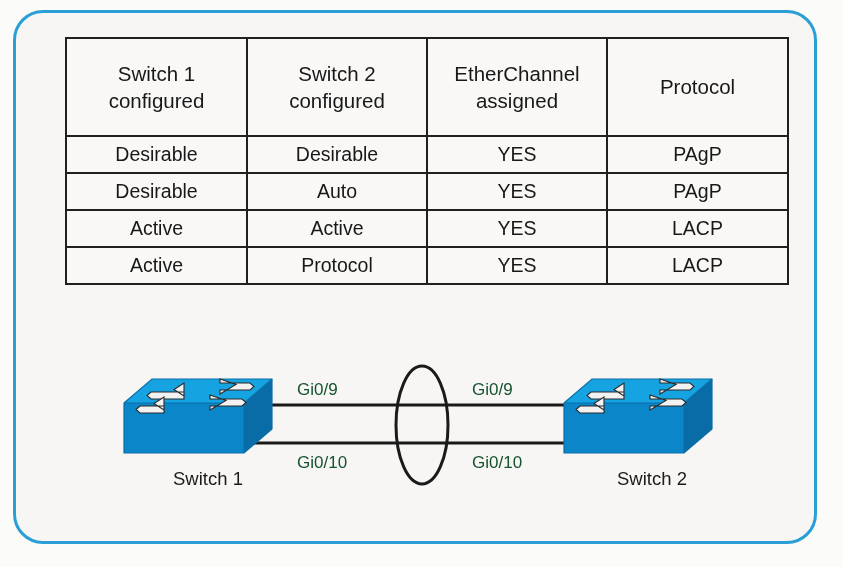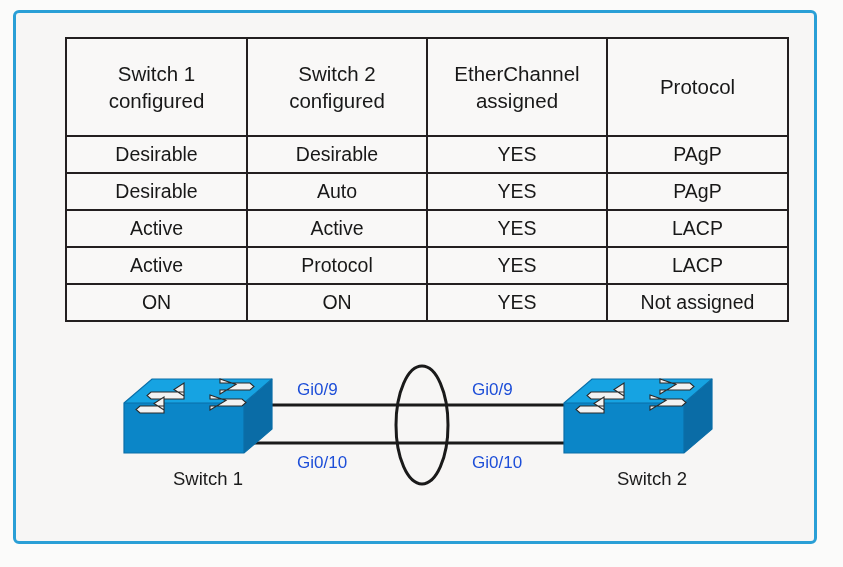--- a/index.html
+++ b/index.html
@@ -16,21 +16,21 @@
   }
 
   
   #frame {
     position: absolute;
     left: 13px;
     top: 10px;
     width: 804px;
     height: 534px;
     border: 3px solid #2a9fd6;
-    border-radius: 6px;
+    border-radius: 30px;
     background: #f7f6f5;
     box-sizing: border-box;
   }
 
   
   #mode-table {
     position: absolute;
     left: 49px;
     top: 24px;
     width: 722px;
@@ -80,21 +80,21 @@
     font-size: 18.5px;
     color: #1b1b1b;
     white-space: nowrap;
   }
   #label-switch1 { left: 132px; top: 455px; width: 120px; text-align: center; }
   #label-switch2 { left: 576px; top: 455px; width: 120px; text-align: center; }
 
   .port-label {
     position: absolute;
     font-size: 17px;
-    color: #1d4ed8;
+    color: #14532d;
     white-space: nowrap;
   }
   #label-gi09-left  { left: 281px; top: 367px; }
   #label-gi010-left { left: 281px; top: 440px; }
   #label-gi09-right { left: 456px; top: 367px; }
   #label-gi010-right{ left: 456px; top: 440px; }
 </style>
 </head>
 <body>
 
@@ -143,26 +143,20 @@
         <td>Active</td>
         <td>Active</td>
         <td>YES</td>
         <td>LACP</td>
       </tr>
       <tr>
         <td>Active</td>
         <td>Protocol</td>
         <td>YES</td>
         <td>LACP</td>
-      </tr>
-      <tr>
-        <td>ON</td>
-        <td>ON</td>
-        <td>YES</td>
-        <td>Not assigned</td>
       </tr>
     </tbody>
   </table>
 
   <div id="diagram">
     <svg width="804" height="534" viewBox="0 0 804 534" xmlns="http://www.w3.org/2000/svg">
 
       <g>
         <line x1="230" y1="392" x2="570" y2="392" stroke="#1a1a1a" stroke-width="3"></line>
         <line x1="230" y1="430" x2="570" y2="430" stroke="#1a1a1a" stroke-width="3"></line>

